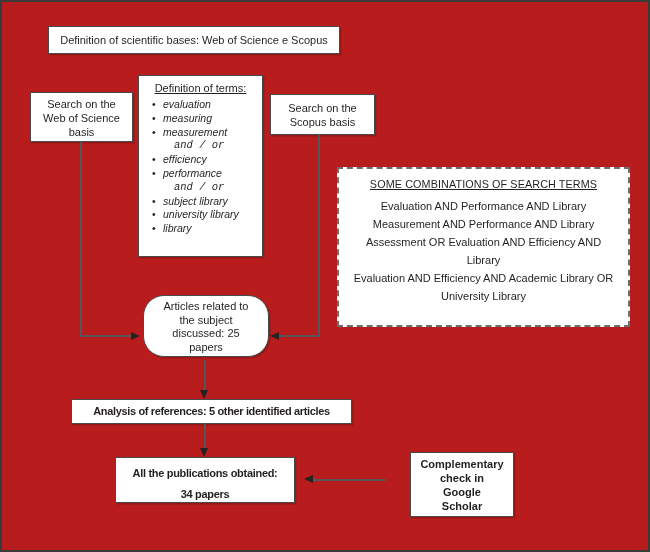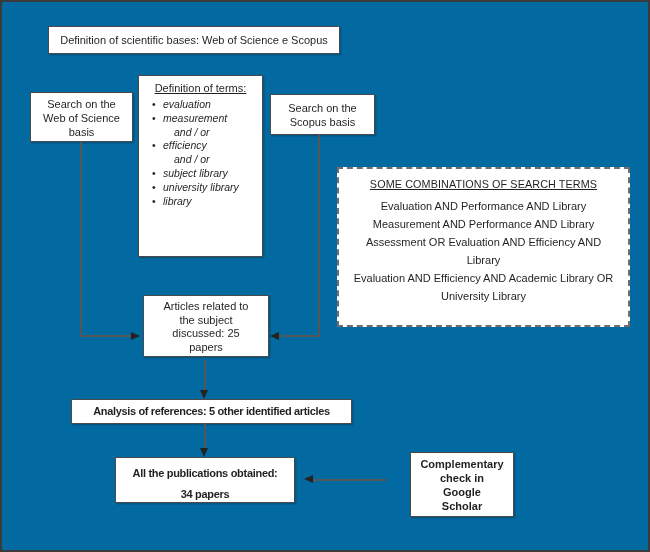--- a/index.html
+++ b/index.html
@@ -1,20 +1,20 @@
 <!DOCTYPE html>
 <html><head>
 <meta charset="utf-8">
 <style>
   html,body{margin:0;padding:0;background:#fff;}
   #canvas{
     position:relative;
     width:650px;height:552px;
     box-sizing:border-box;
-    background:#0369a1;
+    background:#b91c1c;
     border:2px solid #3a3a3a;
     font-family:"Liberation Sans","DejaVu Sans",sans-serif;
     color:#231f20;
     overflow:hidden;
   }
   .box{
     position:absolute;
     box-sizing:border-box;
     background:#fff;
     border:1px solid #4a4a4c;
@@ -23,32 +23,32 @@
     font-size:11px;
     line-height:14px;
   }
   .ml{white-space:pre-line;}
   .bold{font-weight:bold;}
 
   
   #bases-box{left:46px;top:24px;width:292px;height:28px;line-height:26px;}
   #wos-box{left:28px;top:90px;width:103px;height:50px;padding-top:4px;}
   #scopus-box{left:268px;top:92px;width:105px;height:41px;padding-top:6px;}
-  #articles-box{left:141px;top:293px;width:126px;height:62px;padding-top:4px;line-height:13.5px;}
+  #articles-box{left:141px;top:293px;width:126px;height:62px;padding-top:4px;line-height:13.5px;border-radius:21px;}
   #analysis-box{left:69px;top:397px;width:281px;height:25px;line-height:23px;font-size:11px;letter-spacing:-0.35px;}
   #publications-box{left:113px;top:455px;width:180px;height:46px;padding-top:5px;line-height:21px;font-size:11px;letter-spacing:-0.3px;}
   #scholar-box{left:408px;top:450px;width:104px;height:65px;padding-top:4px;line-height:14px;font-size:11px;}
 
   
   #terms-box{left:136px;top:73px;width:125px;height:182px;text-align:left;}
   #terms-title{display:block;text-align:center;text-decoration:underline;margin-top:5px;font-size:11px;}
   #terms-list{margin-top:3px;padding-left:13px;}
   .term-line{font-style:italic;font-size:10.5px;line-height:13.8px;position:relative;padding-left:11px;}
   .term-line::before{content:"\2022";position:absolute;left:0;top:0;font-style:normal;}
-  .term-line.cont{padding-left:22px;}
+  .term-line.cont{padding-left:22px;font-family:Liberation Mono, monospace;}
   .term-line.cont::before{content:"";}
 
   
   #combos-box{
     position:absolute;left:335px;top:165px;width:293px;height:160px;
     box-sizing:border-box;border:2px dashed #6d6e71;background:#fff;
     text-align:center;
   }
   #combos-title{display:block;margin-top:9px;font-size:10.8px;text-decoration:underline;letter-spacing:0.1px;}
   #combos-list{margin-top:7px;padding:0 8px;}
@@ -88,34 +88,40 @@
 basis</span></div>
 
   <div class="box" id="terms-box">
     <span id="terms-title">Definition of terms:</span>
     <div id="terms-list">
 
         <div class="term-line bullet">
           <span>evaluation</span>
         </div>
 
+        <div class="term-line bullet">
+          <span>measuring</span>
+        </div>
 
         <div class="term-line bullet">
           <span>measurement</span>
         </div>
 
 
         <div class="term-line cont">
           <span>and / or</span>
         </div>
 
         <div class="term-line bullet">
           <span>efficiency</span>
         </div>
 
+        <div class="term-line bullet">
+          <span>performance</span>
+        </div>
 
         <div class="term-line cont">
           <span>and / or</span>
         </div>
 
         <div class="term-line bullet">
           <span>subject library</span>
         </div>
 
         <div class="term-line bullet">

